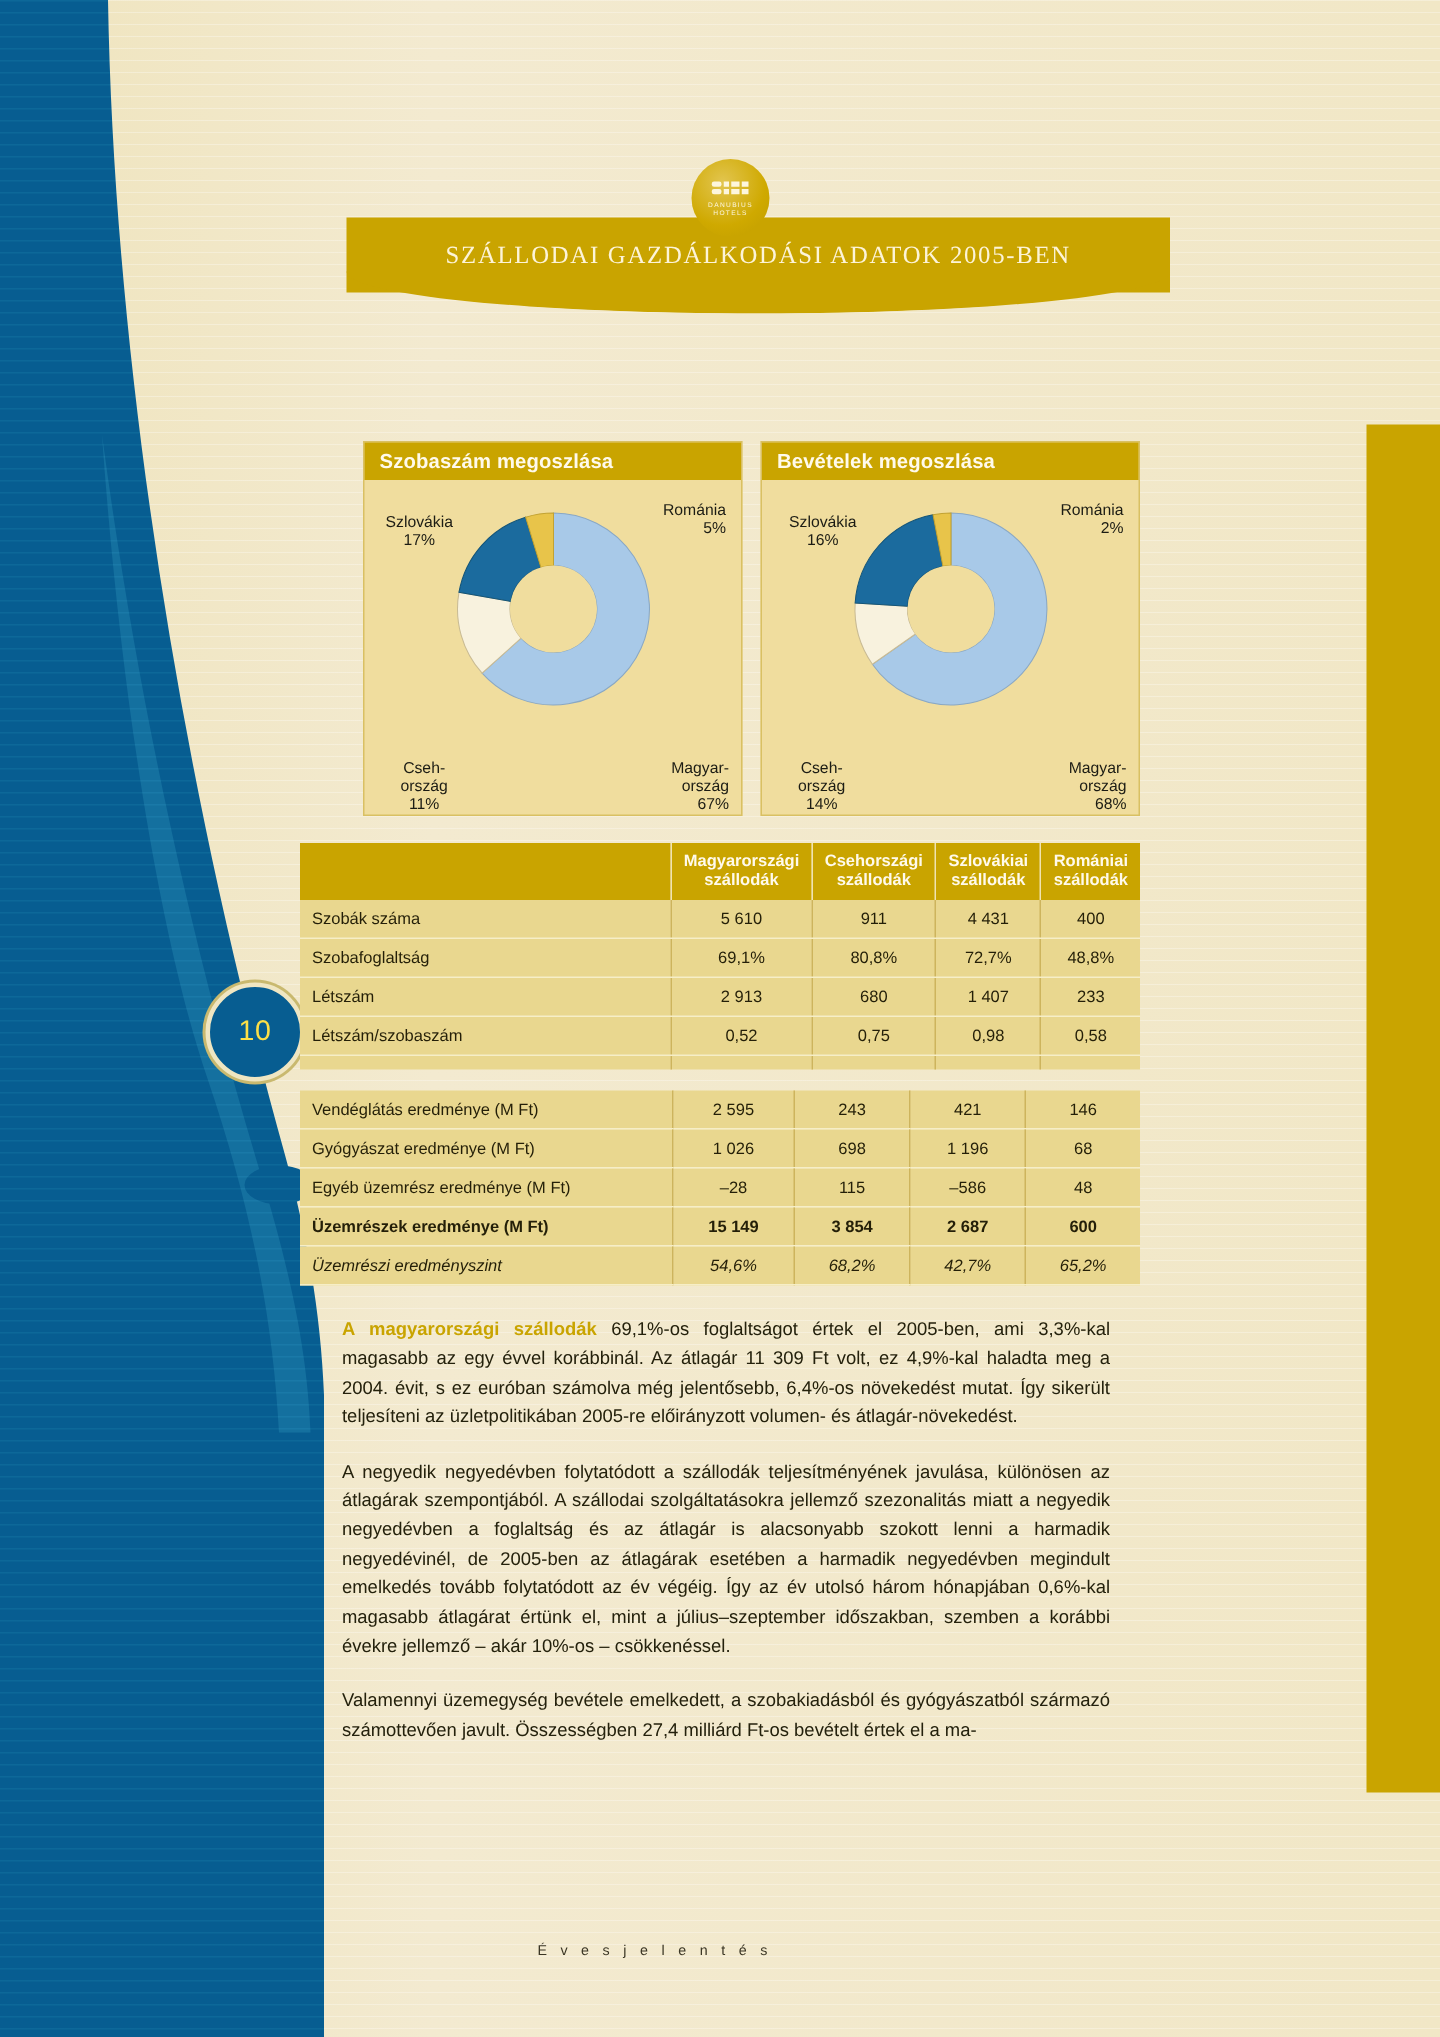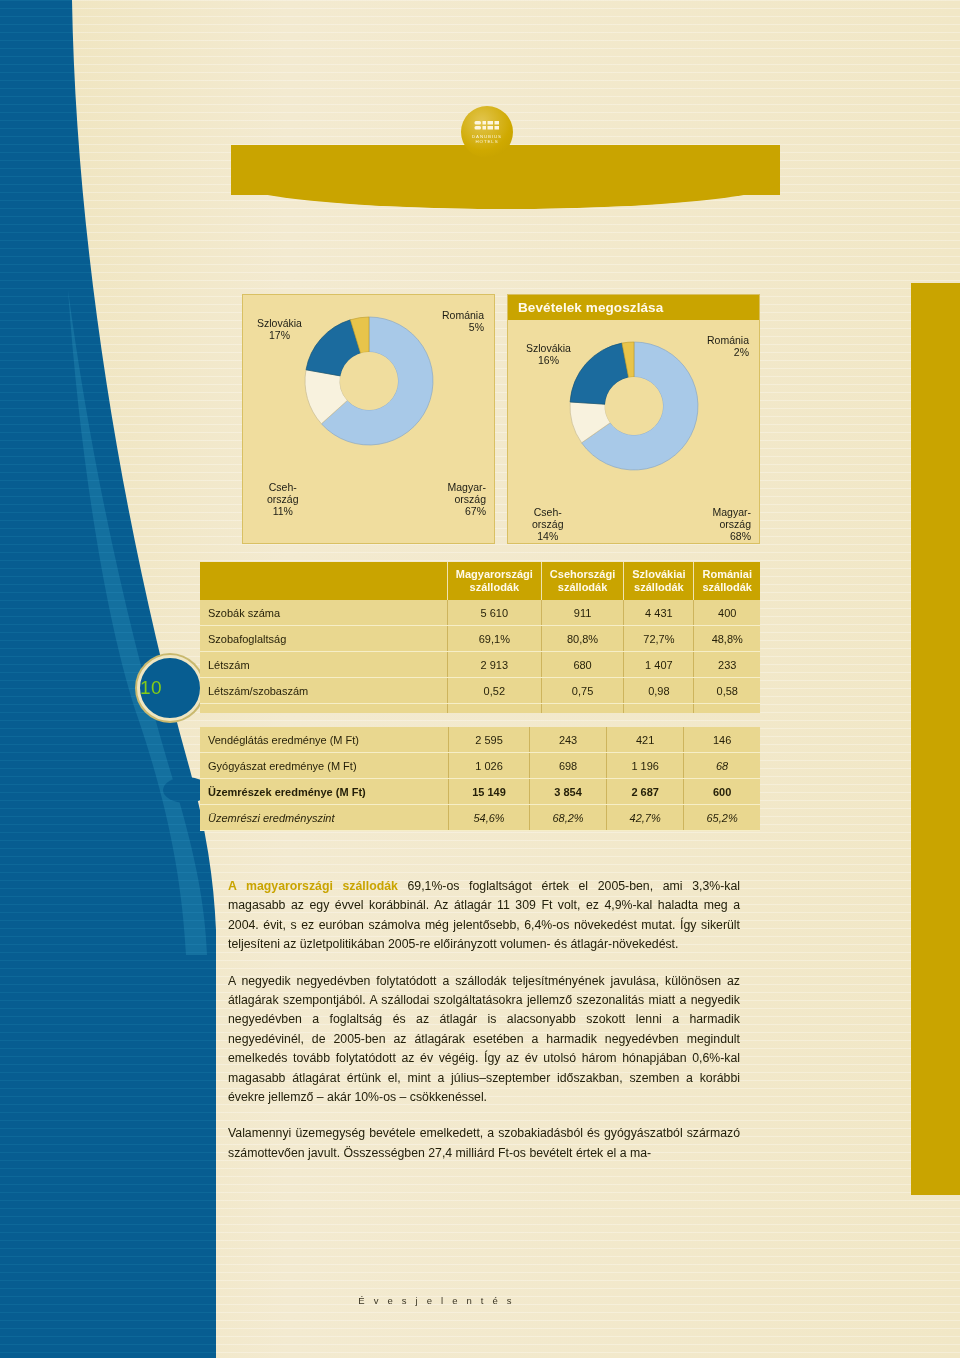--- a/index.html
+++ b/index.html
@@ -29,22 +29,22 @@
   }
   .blue-shape svg{display:block;}
 
   
   .page-badge{
     position:absolute;left:137px;top:655px;width:60px;height:60px;
     border-radius:50%;
     background:#075d91;
     border:3px solid #efe6c2;
     box-shadow:0 0 0 2px #c9b96f;
-    display:flex;align-items:center;
-    color:#84cc16;font-size:19px;letter-spacing:.5px;
+    display:flex;align-items:center;justify-content:center;
+    color:#fde047;font-size:19px;letter-spacing:.5px;
   }
 
   
   .logo-circle{
     position:absolute;left:461px;top:106px;width:52px;height:52px;
     border-radius:50%;
     background:radial-gradient(circle at 40% 30%,#e2c54f 0%,#cfa900 60%,#c09d00 100%);
     display:flex;flex-direction:column;align-items:center;justify-content:center;
     z-index:4;
   }
@@ -178,24 +178,26 @@
       <rect x="1" y="12" width="13" height="7" rx="3" fill="#fdf6dd"></rect>
       <rect x="17" y="12" width="7" height="7" fill="#fdf6dd"></rect>
       <rect x="27" y="12" width="11" height="7" fill="#fdf6dd"></rect>
       <rect x="41" y="12" width="9" height="7" fill="#fdf6dd"></rect>
     </svg>
     <span class="logo-t1">DANUBIUS</span>
     <span class="logo-t2">HOTELS</span>
   </div>
 
   <div class="title-band"></div>
+  <div class="title-text">SZÁLLODAI GAZDÁLKODÁSI ADATOK 2005-BEN</div>
 
   <div class="charts-row">
 
     <div class="chart-card">
+      <div class="chart-title">Szobaszám megoszlása</div>
       <div class="chart-body">
         <svg width="152" height="152" viewBox="0 0 152 152">
           <g transform="translate(76,76)">
 
             <path d="M0,-64 A64,64 0 1,1 -47.6,42.8 L-21.6,19.4 A29,29 0 1,0 0,-29 Z" fill="#a8c9e8" stroke="#8aa8c4" stroke-width="0.7"></path>
 
             <path d="M-47.6,42.8 A64,64 0 0,1 -63.0,-11.2 L-28.6,-5.1 A29,29 0 0,0 -21.6,19.4 Z" fill="#f8f2de" stroke="#c9bb94" stroke-width="0.7"></path>
 
             <path d="M-63.0,-11.2 A64,64 0 0,1 -18.6,-61.2 L-8.4,-27.7 A29,29 0 0,0 -28.6,-5.1 Z" fill="#1b6b9e" stroke="#145579" stroke-width="0.7"></path>
 
@@ -333,21 +335,28 @@
           <td>2 595</td>
           <td>243</td>
           <td>421</td>
           <td style="border-right:none;">146</td>
         </tr>
         <tr>
           <td class="rowlabel">Gyógyászat eredménye (M Ft)</td>
           <td>1 026</td>
           <td>698</td>
           <td>1 196</td>
-          <td style="border-right:none;font-style:italic;">68</td>
+          <td style="border-right:none;">68</td>
+        </tr>
+        <tr>
+          <td class="rowlabel">Egyéb üzemrész eredménye (M Ft)</td>
+          <td>–28</td>
+          <td>115</td>
+          <td>–586</td>
+          <td style="border-right:none;">48</td>
         </tr>
         <tr class="bold">
           <td class="rowlabel">Üzemrészek eredménye (M Ft)</td>
           <td>15 149</td>
           <td>3 854</td>
           <td>2 687</td>
           <td style="border-right:none;">600</td>
         </tr>
         <tr class="italic">
           <td class="rowlabel">Üzemrészi eredményszint</td>

